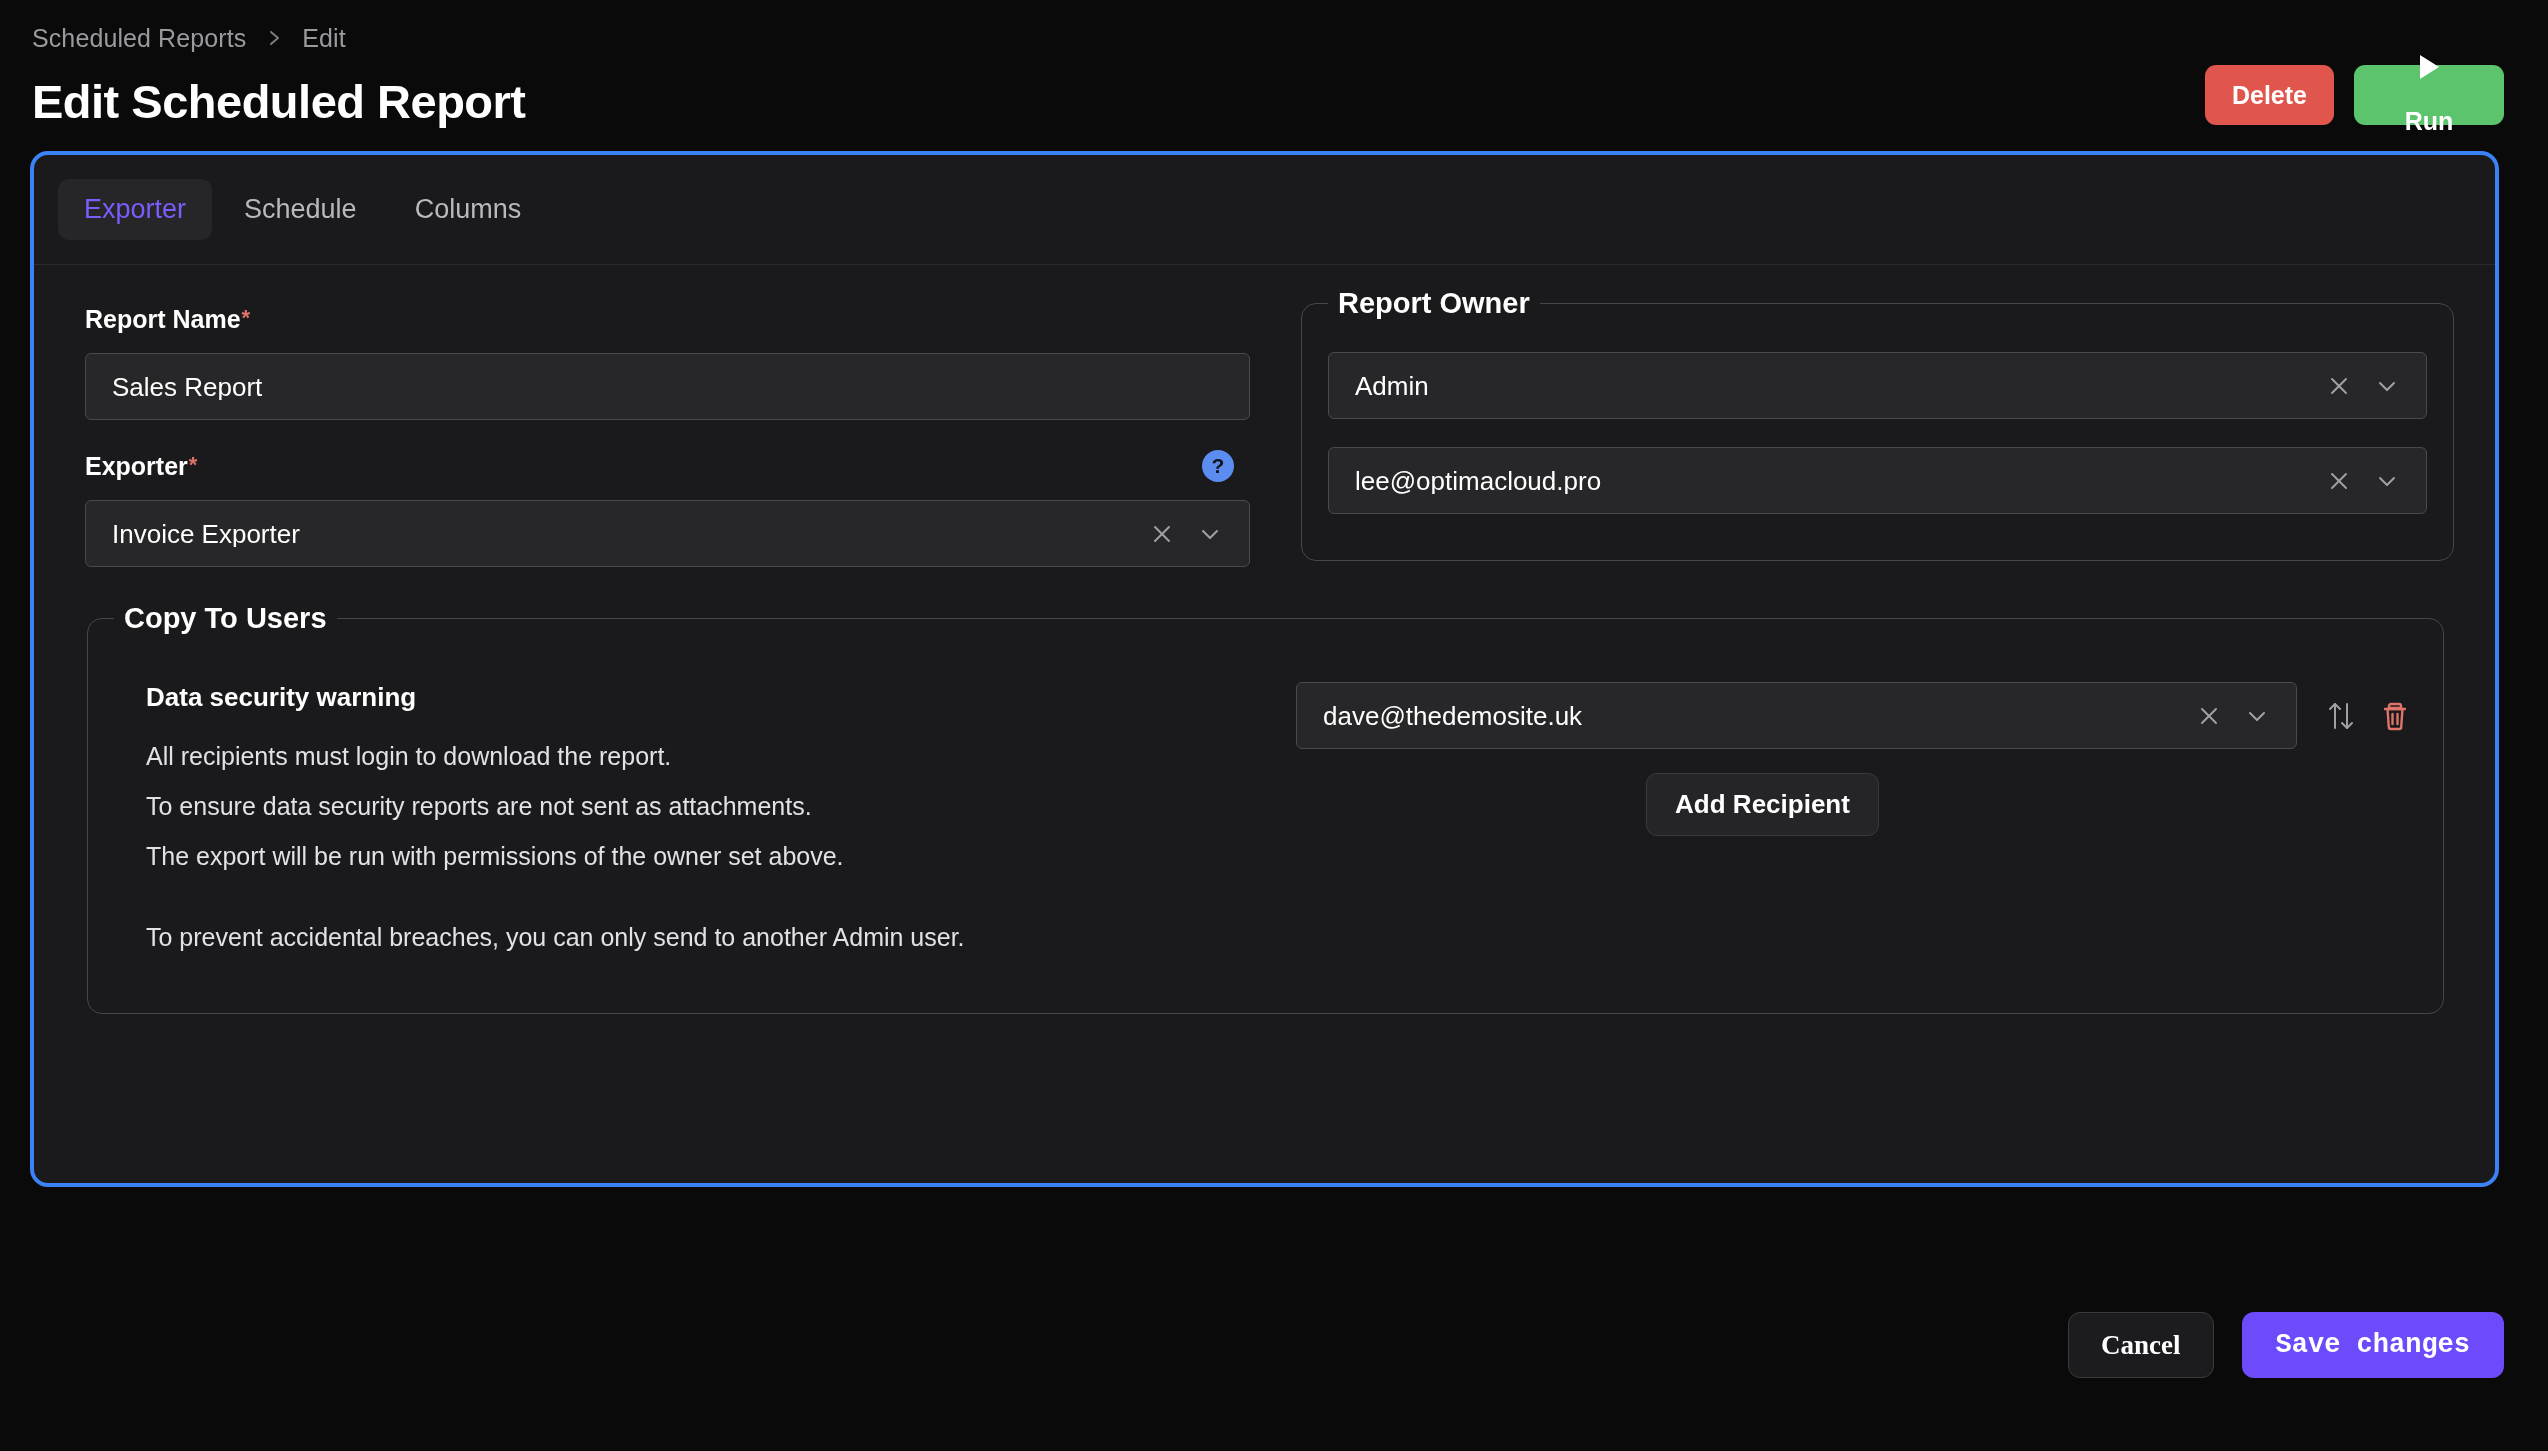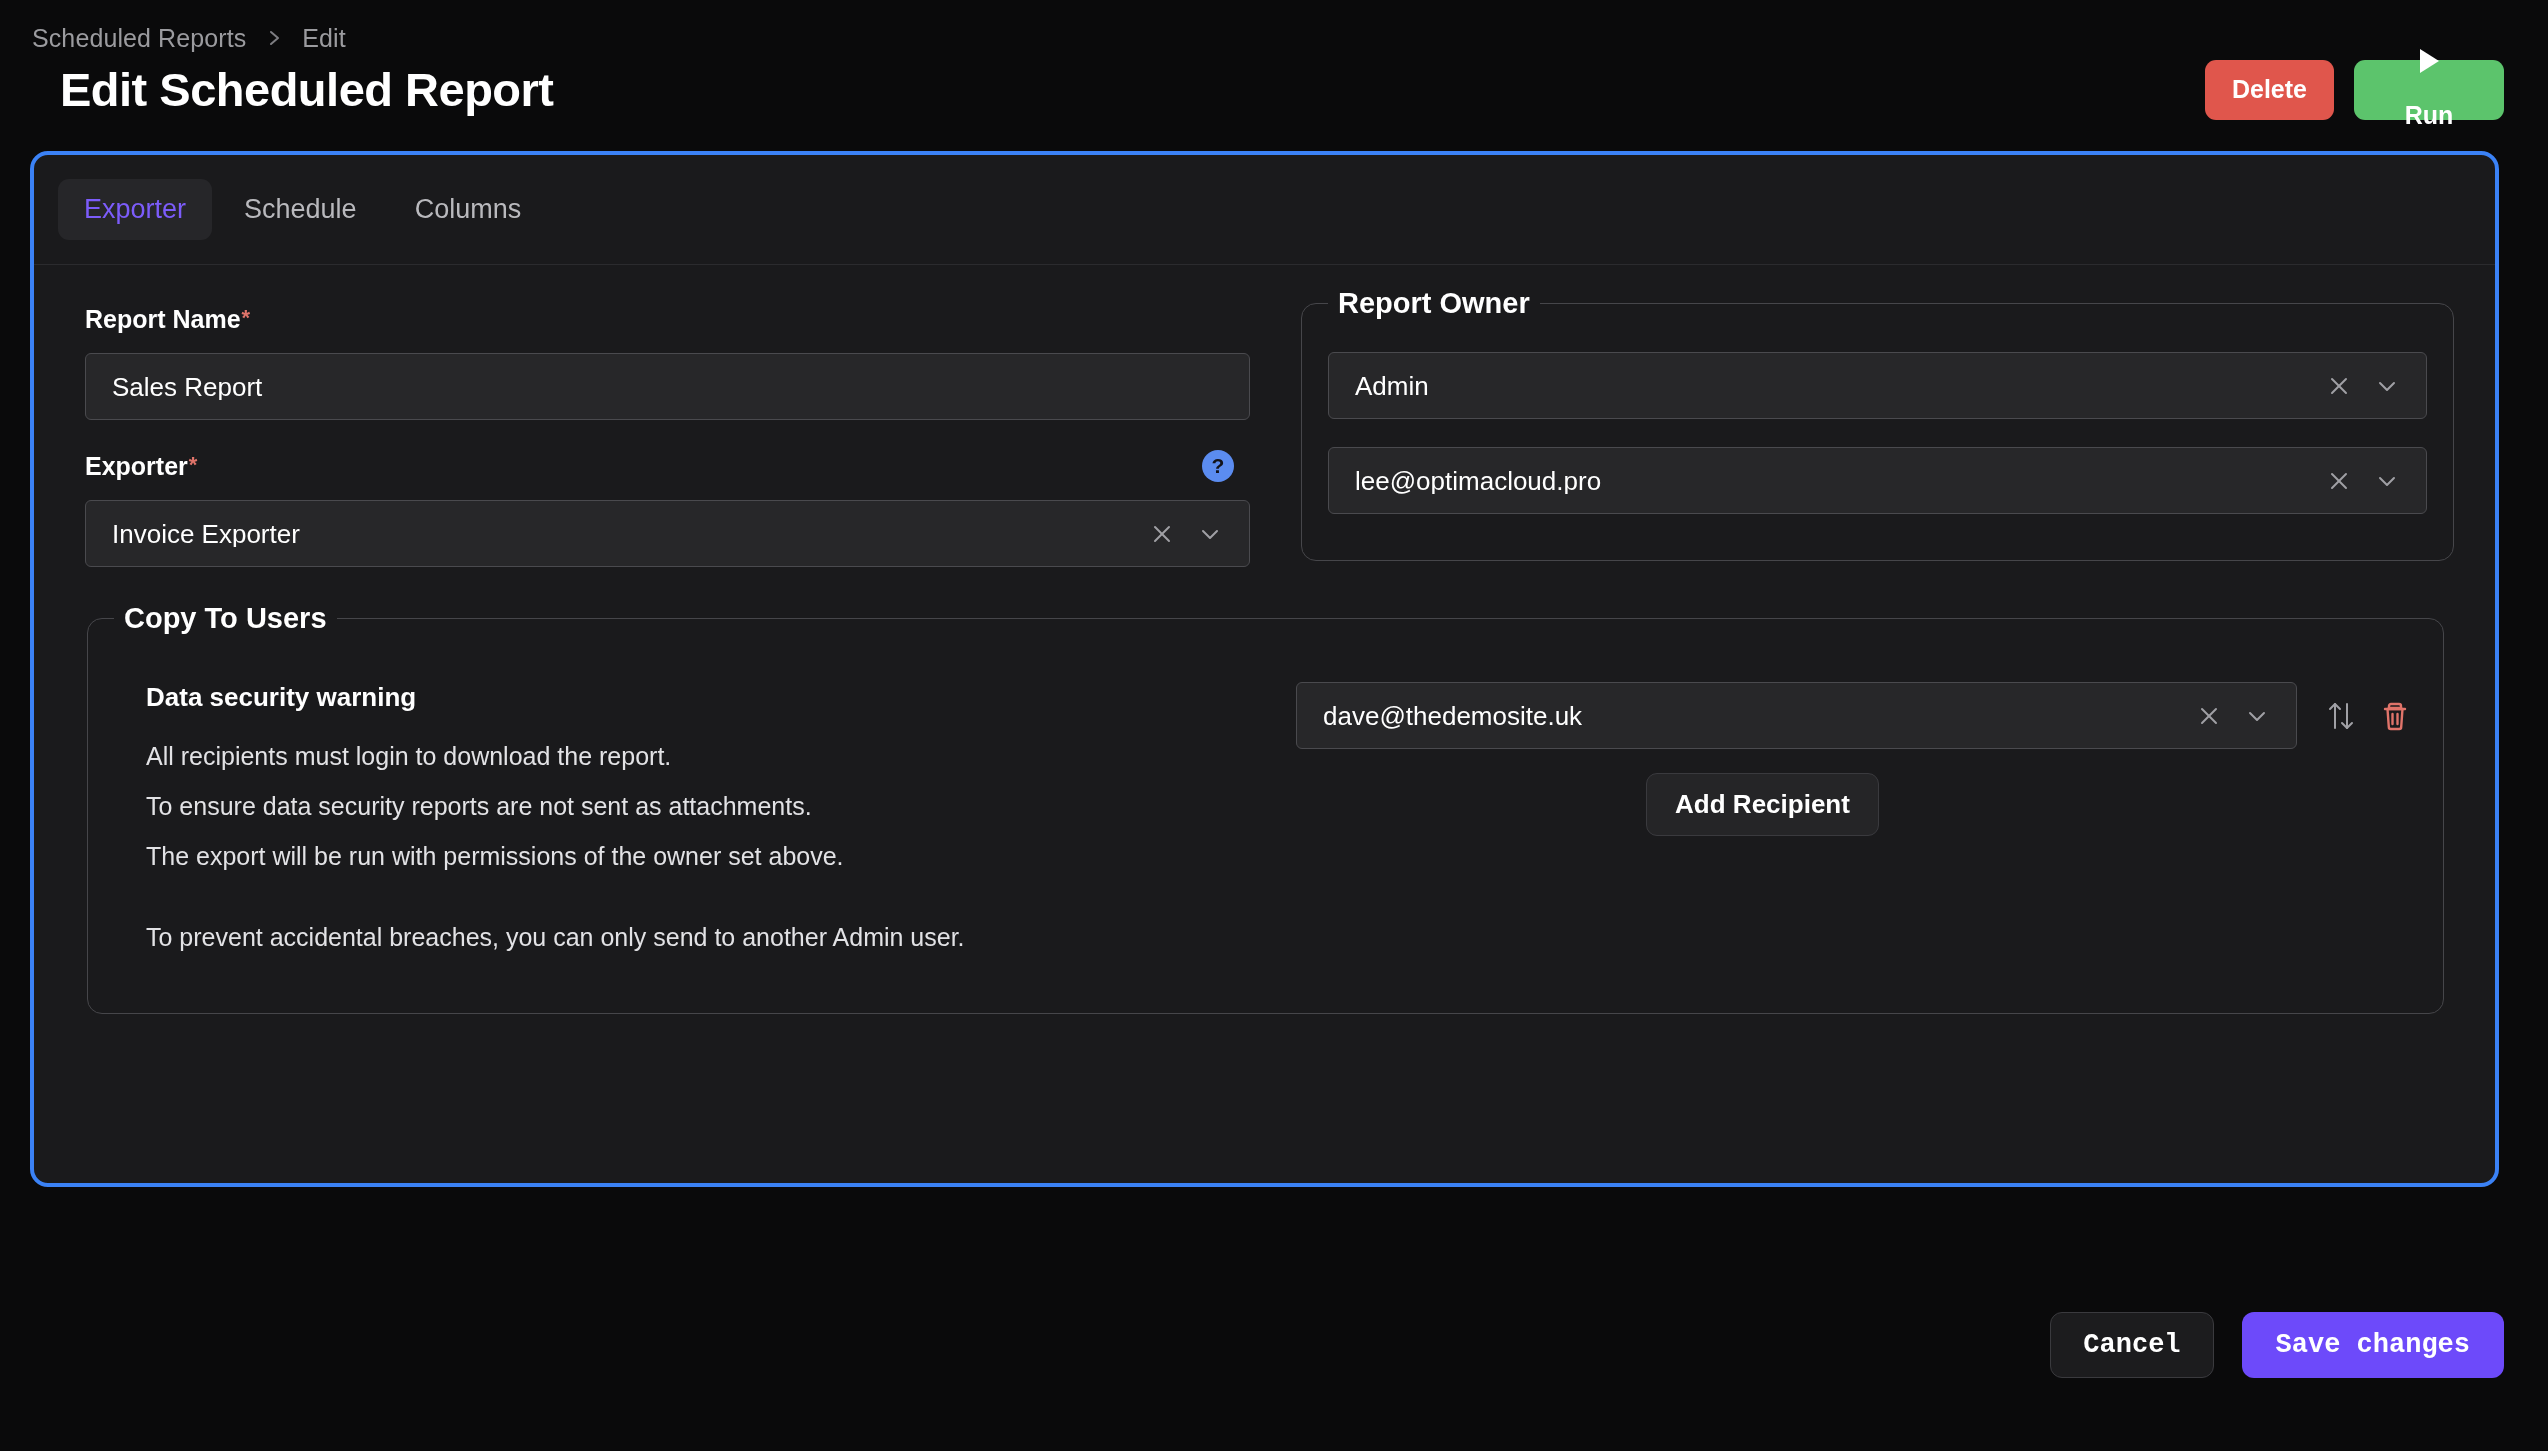--- a/index.html
+++ b/index.html
@@ -38,26 +38,25 @@
   .crumb-sep {
     display: inline-flex;
     align-items: center;
     color: #7d7d82;
   }
   .crumb-sep svg { display: block; }
 
   
   .title-row {
     display: flex;
-    align-items: center;
+    align-items: flex-end;
     justify-content: space-between;
     margin-top: 16px;
     padding-left: 2px;
     height: 71px;
-    margin-left: 28px;
   }
   .page-title {
     font-size: 47px;
     font-weight: bold;
     letter-spacing: -0.5px;
     color: #ffffff;
     line-height: 1;
   }
   .title-actions {
     display: flex;
@@ -312,21 +311,21 @@
     align-items: center;
     gap: 28px;
   }
   .btn-cancel {
     background: #1c1c1e;
     border: 1px solid #3a3a3e;
     border-radius: 12px;
     color: #ffffff;
     font-size: 27px;
     font-weight: bold;
-    font-family: Liberation Mono, monospace;
+    font-family: Liberation Serif, serif;
     height: 66px;
     padding: 0 32px;
     cursor: pointer;
   }
   .btn-save {
     background: #6d4afa;
     border: none;
     border-radius: 12px;
     color: #ffffff;
     font-size: 27px;

